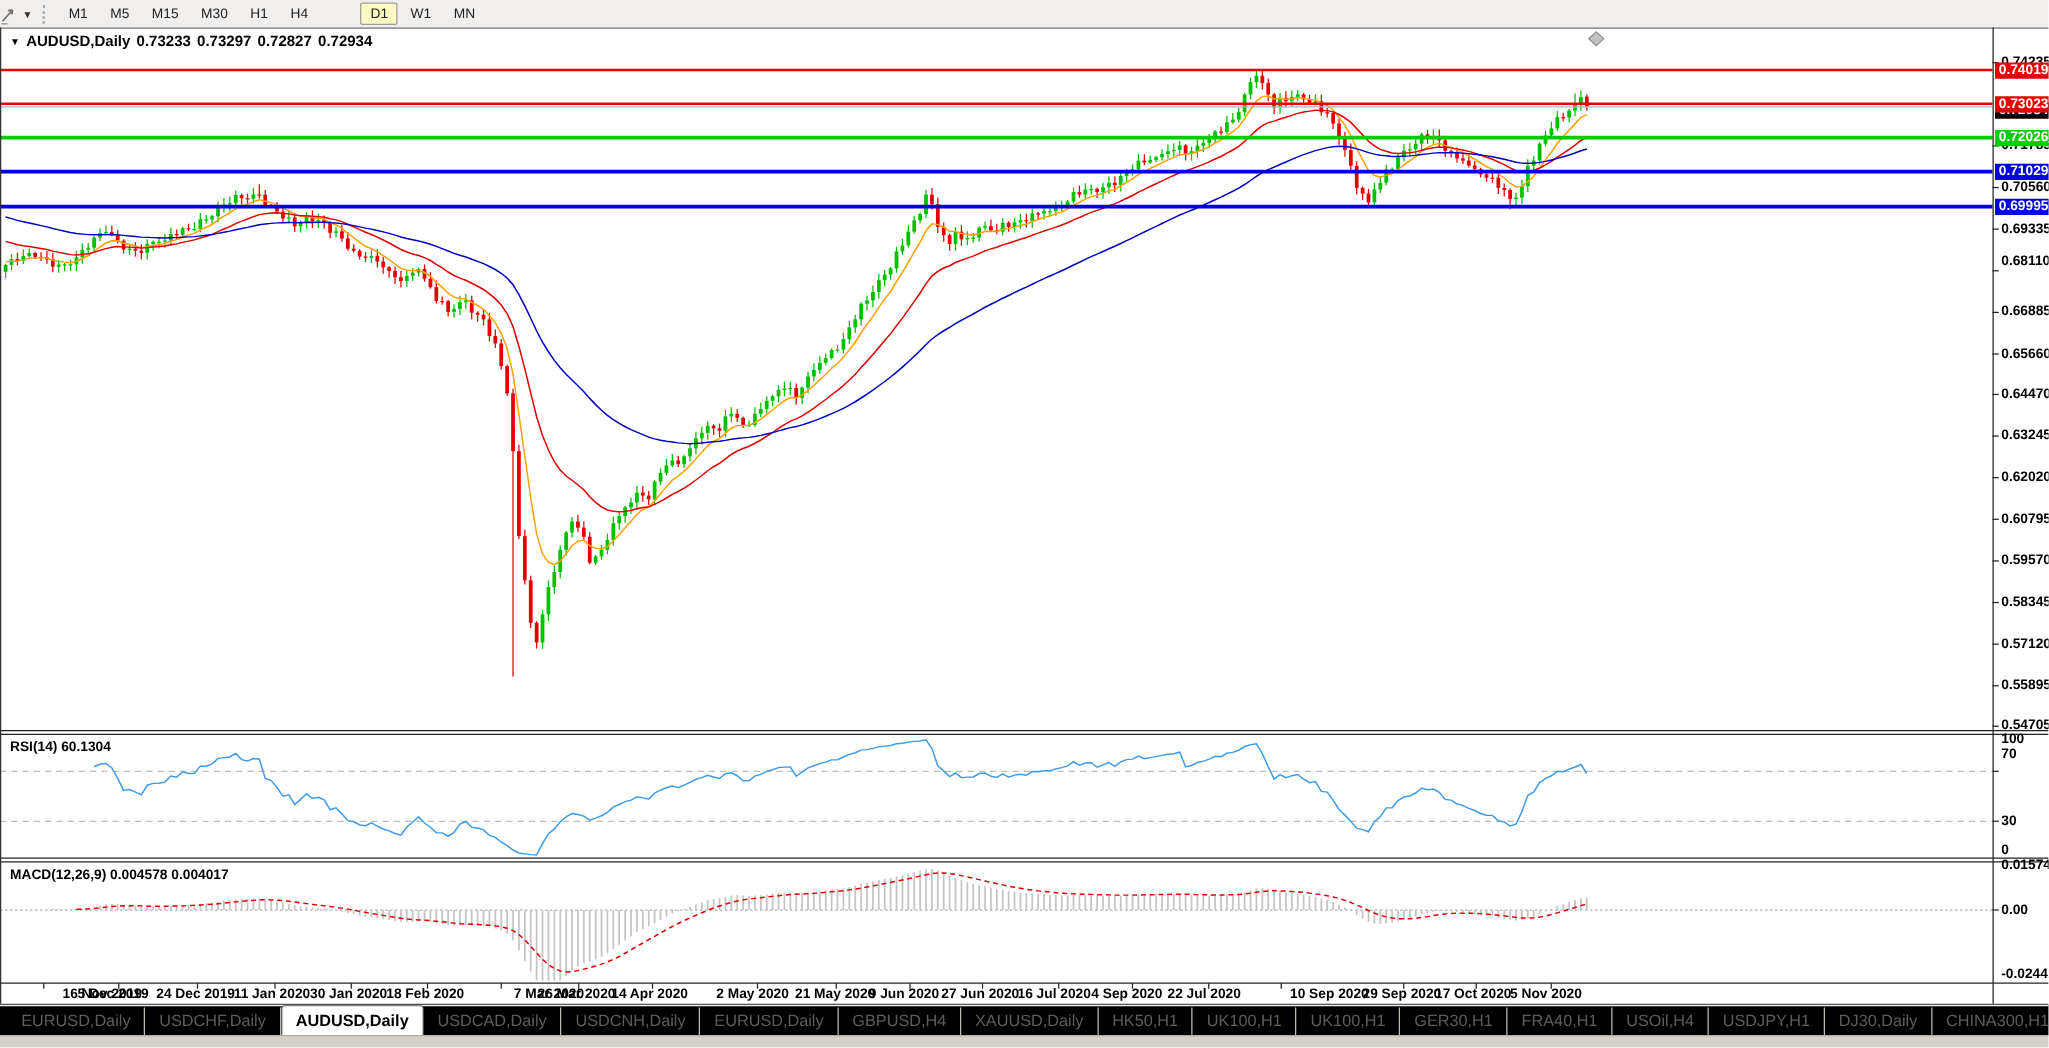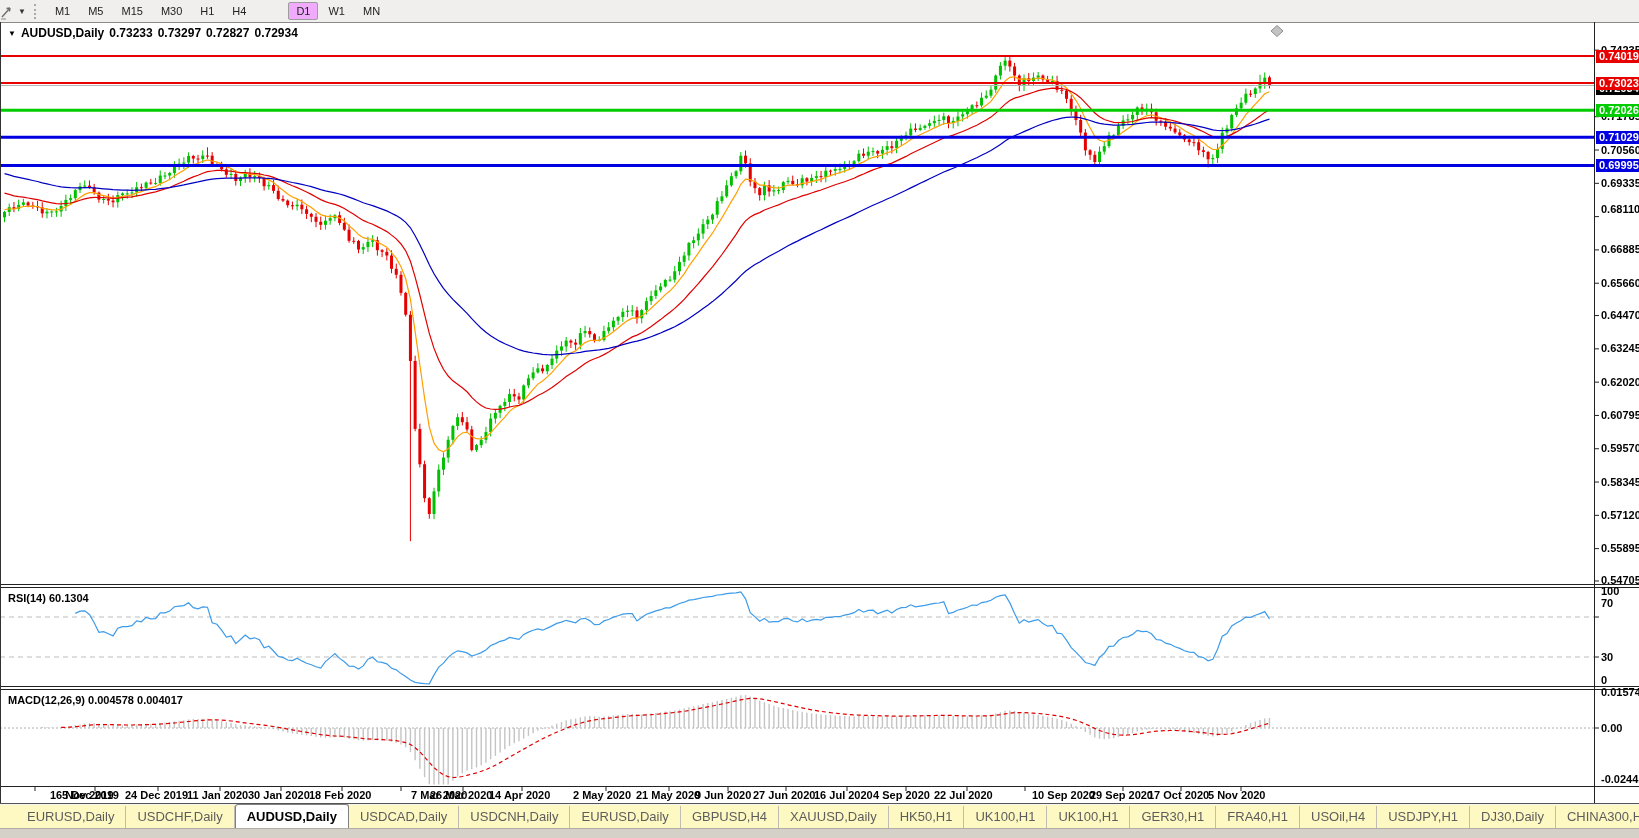--- a/index.html
+++ b/index.html
@@ -4,37 +4,37 @@
 <style>
   html,body{margin:0;padding:0;background:#fff;}
   #root{position:relative;width:1639px;height:838px;overflow:hidden;background:#fff;
         font-family:"Liberation Sans","DejaVu Sans",sans-serif;-webkit-font-smoothing:none;}
   
   #toolbar{position:absolute;left:0;top:0;width:1639px;height:22px;background:#f0efee;
            border-bottom:1px solid #b6b6b6;display:flex;align-items:center;}
   #toolbar .caret{font-size:8px;color:#333;margin:0 4px 0 2px;cursor:default;}
   #toolbar .grip{width:3px;height:15px;border-left:2px dotted #a9a9a9;margin:0 7px 0 4px;}
   .tfbtn{font-size:11px;color:#222;padding:2px 7px;margin:0 1px;border:1px solid transparent;border-radius:2px;}
-  .tfbtn.active{background:#f0abfc;border:1px solid #9d9d9d;margin-left:33px;}
+  .tfbtn.active{background:#fef9c3;border:1px solid #9d9d9d;margin-left:33px;}
   
   #chart-title{position:absolute;left:8px;top:26px;font-size:12px;font-weight:bold;color:#000;}
   #chart-title .tri{font-size:8px;position:relative;top:-1px;margin-right:5px;}
   #chart-title span{margin-right:5px;}
   #rsi-label,#macd-label{position:absolute;left:8px;font-size:11px;font-weight:bold;color:#000;}
   #rsi-label{top:592px;}
   #macd-label{top:694px;}
   
   #paxis{position:absolute;left:0;top:0;width:1639px;height:838px;pointer-events:none;}
   .ptick{position:absolute;left:1601px;font-size:11px;font-weight:bold;color:#000;white-space:nowrap;}
   .pbox{position:absolute;left:1596px;width:42px;height:13px;line-height:13px;font-size:11px;
         font-weight:bold;color:#fff;padding-left:3px;white-space:nowrap;}
   .dlabel{position:absolute;top:789px;font-size:11px;font-weight:bold;color:#000;white-space:nowrap;}
   
-  #tabbar{position:absolute;left:0;top:804px;width:1639px;height:24px;background:#fef9c3;
-          border-top:1px solid #f5f4f0;display:flex;align-items:flex-end;padding-left:16px;box-sizing:border-box;}
+  #tabbar{position:absolute;left:0;top:804px;width:1639px;height:24px;background:#000000;
+          border-top:1px solid #f5f4f0;display:flex;align-items:flex-end;padding-left:6px;box-sizing:border-box;}
   .tab{font-size:13px;color:#5d5d5d;padding:3px 11px 4px 11px;white-space:nowrap;border-right:1px solid #bfbcb2;}
   .tab.active{background:#fff;color:#000;font-weight:bold;border:1px solid #808080;border-bottom:none;
               border-radius:3px 3px 0 0;padding-top:4px;margin-top:-3px;}
   #statusstrip{position:absolute;left:0;top:828px;width:1639px;height:10px;background:#d5d1c8;
                border-top:1px solid #aeaca4;}
   svg{display:block;}
 </style>
 </head>
 <body>
 

